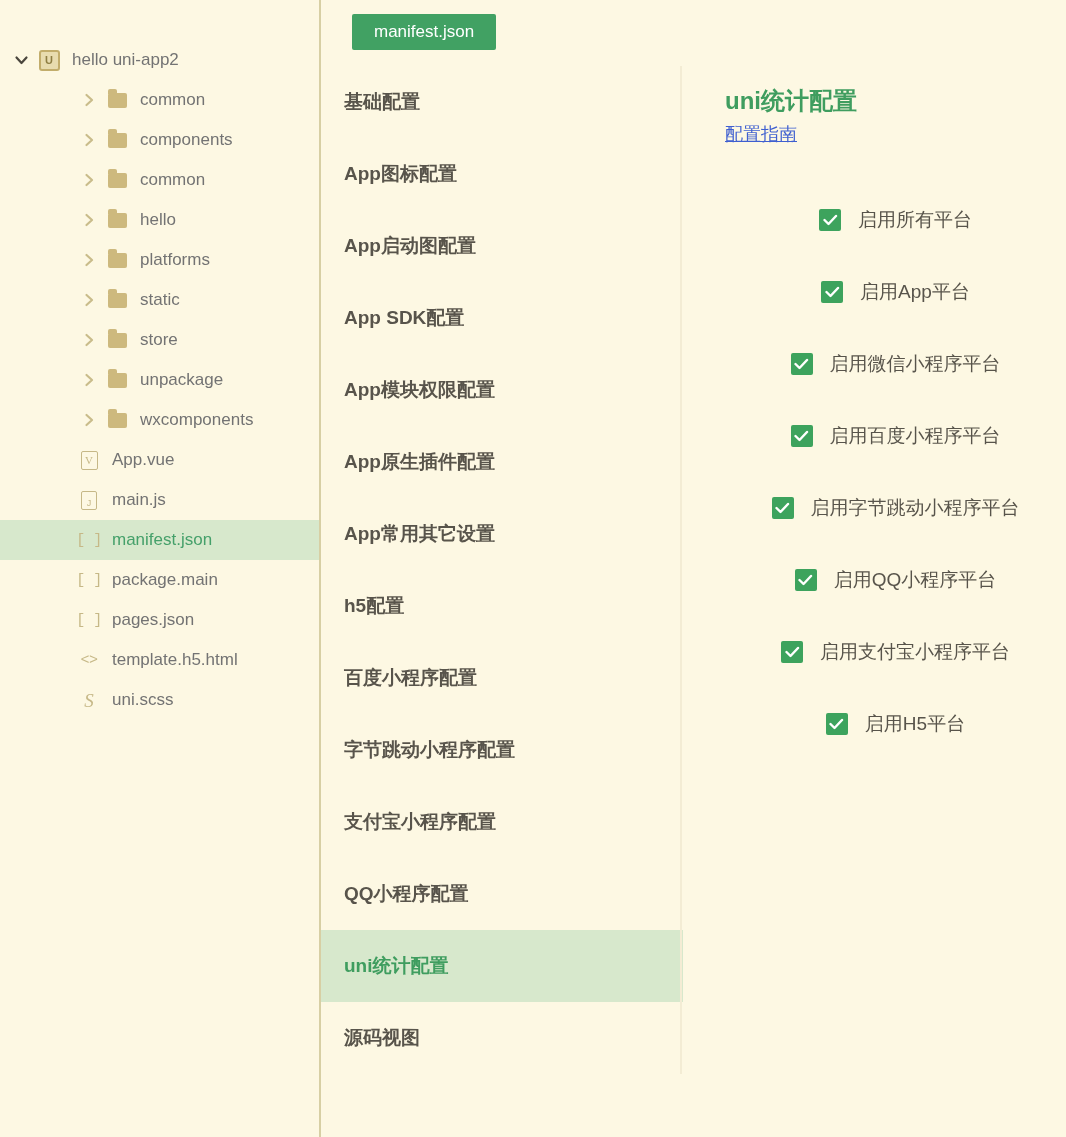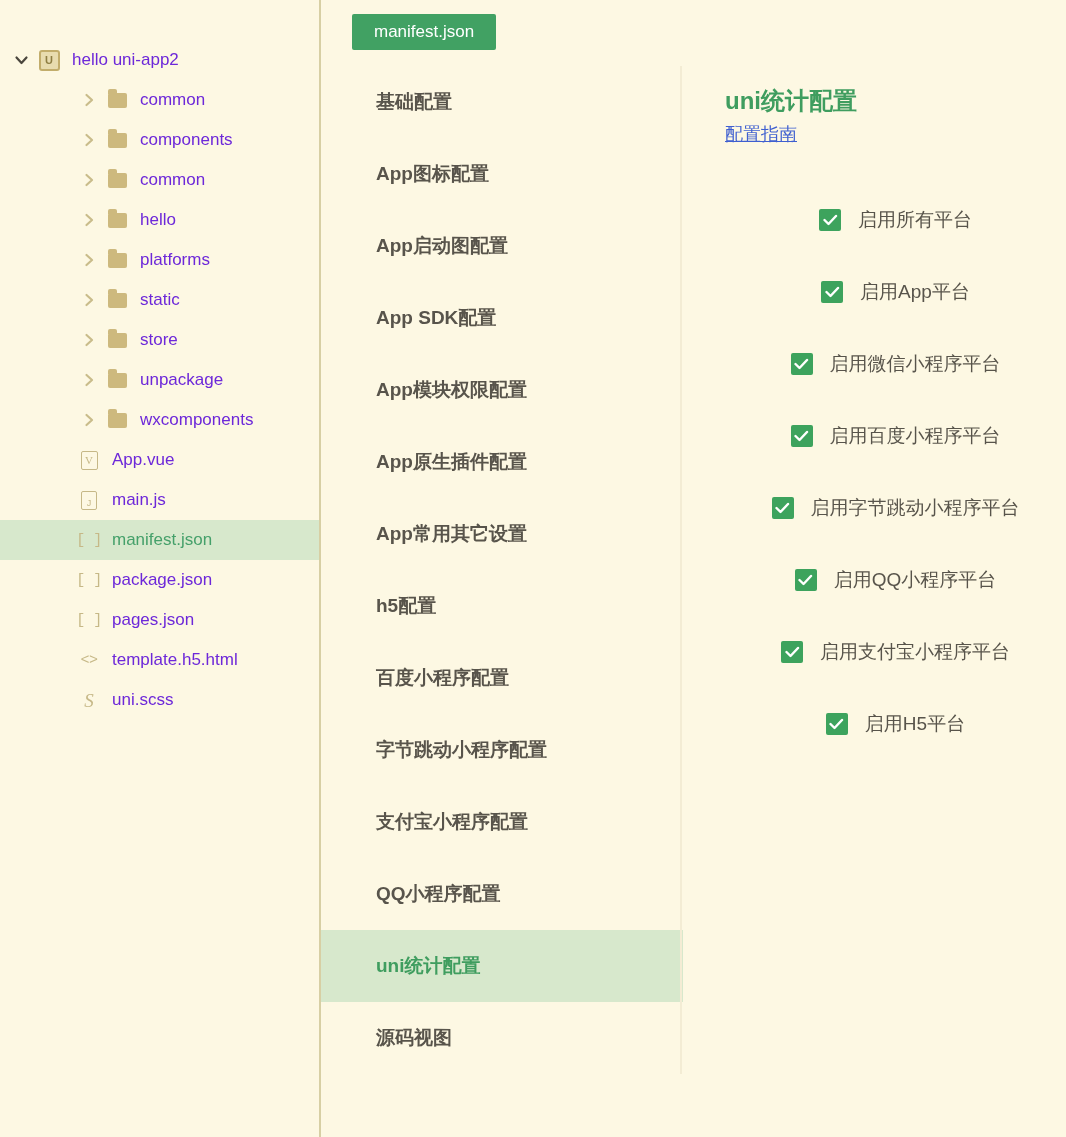--- a/index.html
+++ b/index.html
@@ -44,21 +44,21 @@
   .twisty svg { display: block; }
   .indent-0 { padding-left: 8px; }
   .indent-1 { padding-left: 76px; }
   .indent-2 { padding-left: 74px; }
 
   .node-icon {
     width: 30px; flex: 0 0 30px;
     display: flex; align-items: center; justify-content: center;
     margin-right: 8px;
   }
-  .node-label { font-size: 17px; color: #6d28d9; }
+  .node-label { font-size: 17px; color: #737373; }
 
   
   .folder {
     width: 19px; height: 15px; position: relative;
     background: #cdb97e; border-radius: 2px;
   }
   .folder:before {
     content: ""; position: absolute; top: -4px; left: 0;
     width: 9px; height: 5px; background: #cdb97e;
     border-radius: 2px 2px 0 0;
@@ -115,21 +115,21 @@
   }
   .menu-list { position: relative; }
   .menu-list:before {
     content: "";
     position: absolute; left: 359px; top: 0; bottom: 0;
     width: 2px; background: #f3ecd4;
   }
   .menu-item {
     height: 72px;
     display: flex; align-items: center;
-    padding-left: 55px;
+    padding-left: 23px;
     font-size: 19px; font-weight: bold;
     color: #58544b;
     white-space: nowrap;
   }
   .menu-item.selected {
     background: #d7e8cc;
     color: #3f9d5f;
   }
 
   
@@ -301,21 +301,21 @@
         <div class="tree-row indent-2 selected">
           <span class="node-icon">
             <span class="ficon">[ ]</span>
           </span>
           <span class="node-label">manifest.json</span>
         </div>
         <div class="tree-row indent-2">
           <span class="node-icon">
             <span class="ficon">[ ]</span>
           </span>
-          <span class="node-label">package.json</span>
+          <span class="node-label">package.main</span>
         </div>
         <div class="tree-row indent-2">
           <span class="node-icon">
             <span class="ficon">[ ]</span>
           </span>
           <span class="node-label">pages.json</span>
         </div>
         <div class="tree-row indent-2">
           <span class="node-icon">
             <span class="ficon">&lt;&gt;</span>

